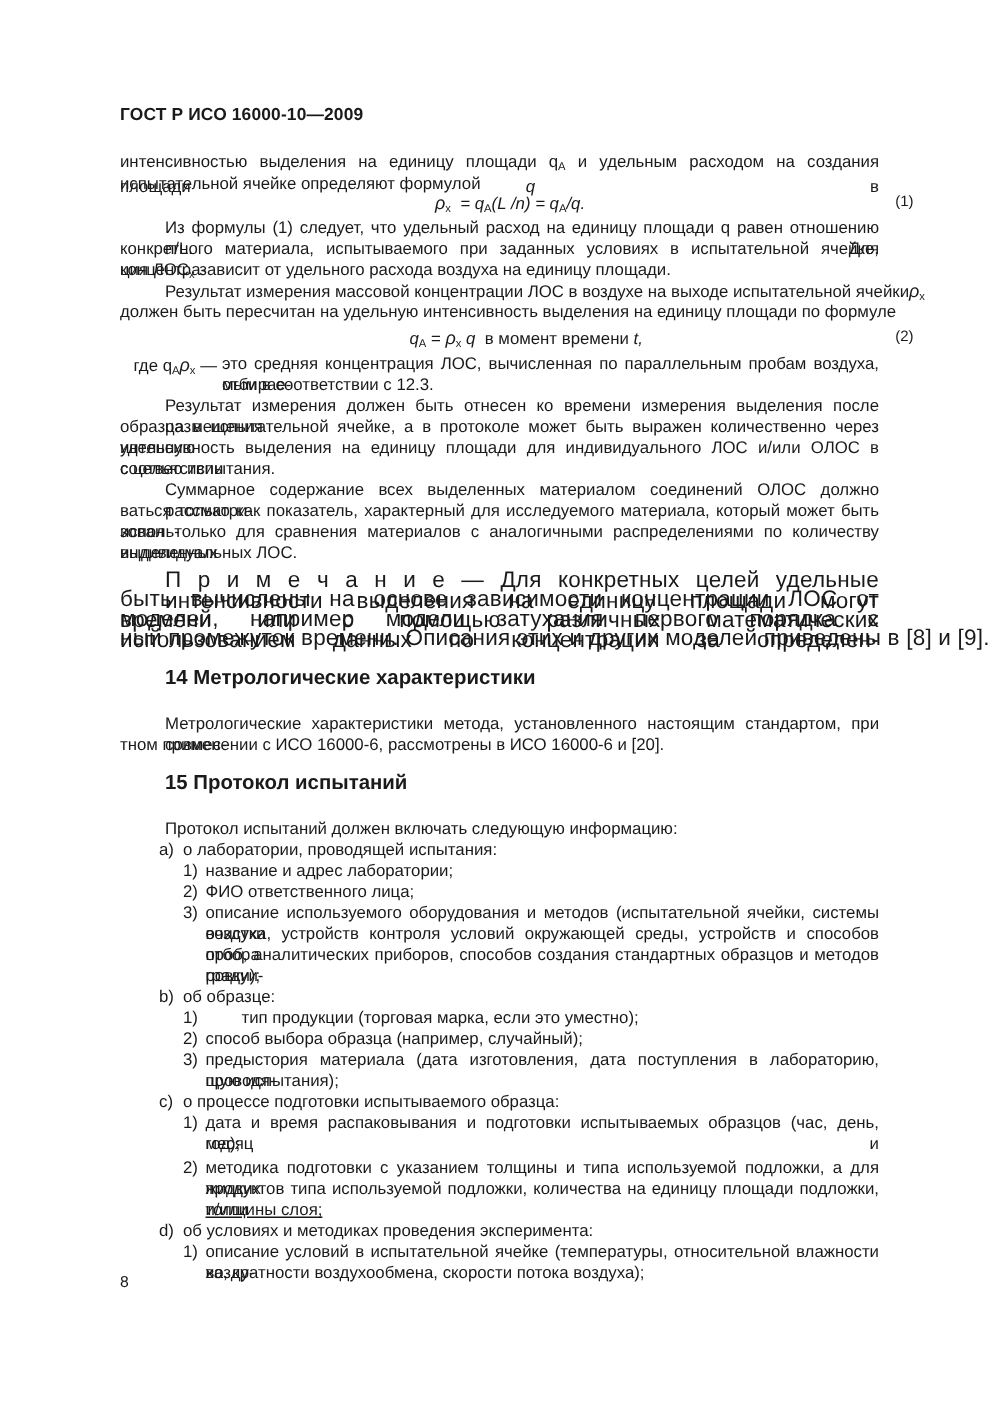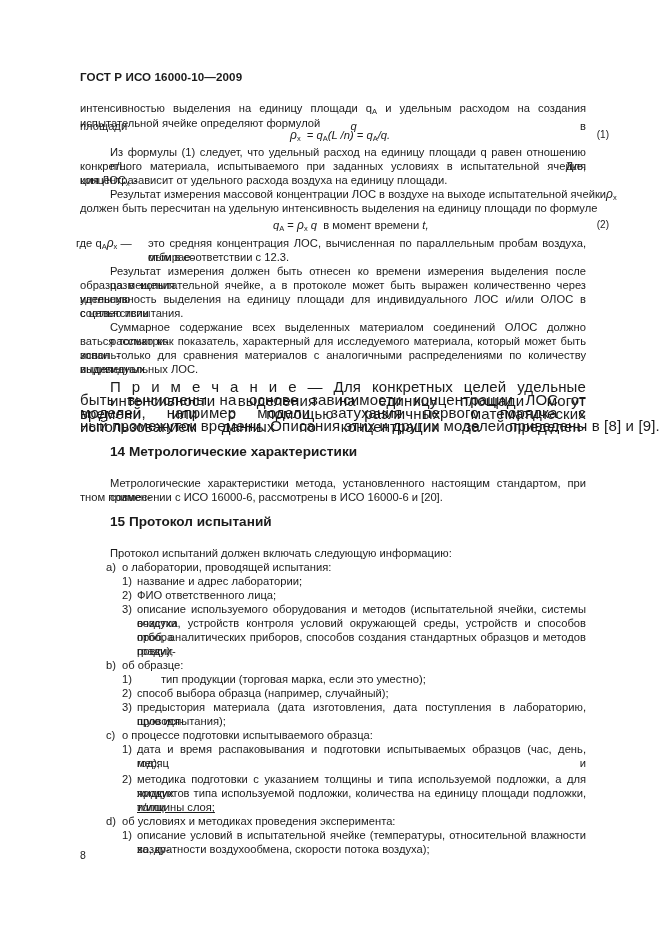--- a/index.html
+++ b/index.html
@@ -34,21 +34,21 @@
   <div class="line just" style="left:110px; top:145px; width:476px;">Из формулы (1) следует, что удельный расход на единицу площади q равен отношению n/L. Для</div>
   <div class="line just" style="left:80px; top:159px; width:506px;">конкретного материала, испытываемого при заданных условиях в испытательной ячейке, концентра-</div>
   <div class="line" style="left:80px; top:173px;"><span>ция ЛОС</span><sub>x</sub><span> зависит от удельного расхода воздуха на единицу площади.</span></div>
 
   <div class="line" style="left:110px; top:187px;"><span>Результат измерения массовой концентрации ЛОС в воздухе на выходе испытательной ячейки</span><i class="rho">ρ</i><sub>x</sub></div>
   <div class="line" style="left:80px; top:201px;">должен быть пересчитан на удельную интенсивность выделения на единицу площади по формуле</div>
 
   <div class="eq" style="left:273px; top:218px;"><i>q</i><sub>A</sub><span> = </span><i class="rho">ρ</i><sub>x</sub><i> q</i><span style="white-space:pre">  в момент времени </span><i>t,</i></div>
   <div class="eqnum" style="top:219px;">(2)</div>
 
-  <div class="line" style="left:76px; top:236px;"><span>где q</span><sub>A</sub><i class="rho">ρ</i><sub>x</sub> <span>—</span></div>
+  <div class="line" style="left:89px; top:236px;"><span>где q</span><sub>A</sub><i class="rho">ρ</i><sub>x</sub> <span>—</span></div>
   <div class="line just" style="left:148px; top:236px; width:438px;">это средняя концентрация ЛОС, вычисленная по параллельным пробам воздуха, отбирае-</div>
   <div class="line" style="left:148px; top:250px;">мым в соответствии с 12.3.</div>
 
   <div class="line just" style="left:110px; top:264px; width:476px;">Результат измерения должен быть отнесен ко времени измерения выделения после размещения</div>
   <div class="line just" style="left:80px; top:278px; width:506px;">образца в испытательной ячейке, а в протоколе может быть выражен количественно через удельную</div>
   <div class="line just" style="left:80px; top:292px; width:506px;">интенсивность выделения на единицу площади для индивидуального ЛОС и/или ОЛОС в соответствии</div>
   <div class="line" style="left:80px; top:306px;">с целью испытания.</div>
 
   <div class="line just" style="left:110px; top:320px; width:476px;">Суммарное содержание всех выделенных материалом соединений ОЛОС должно рассматри-</div>
   <div class="line just" style="left:80px; top:334px; width:506px;">ваться только как показатель, характерный для исследуемого материала, который может быть исполь-</div>

